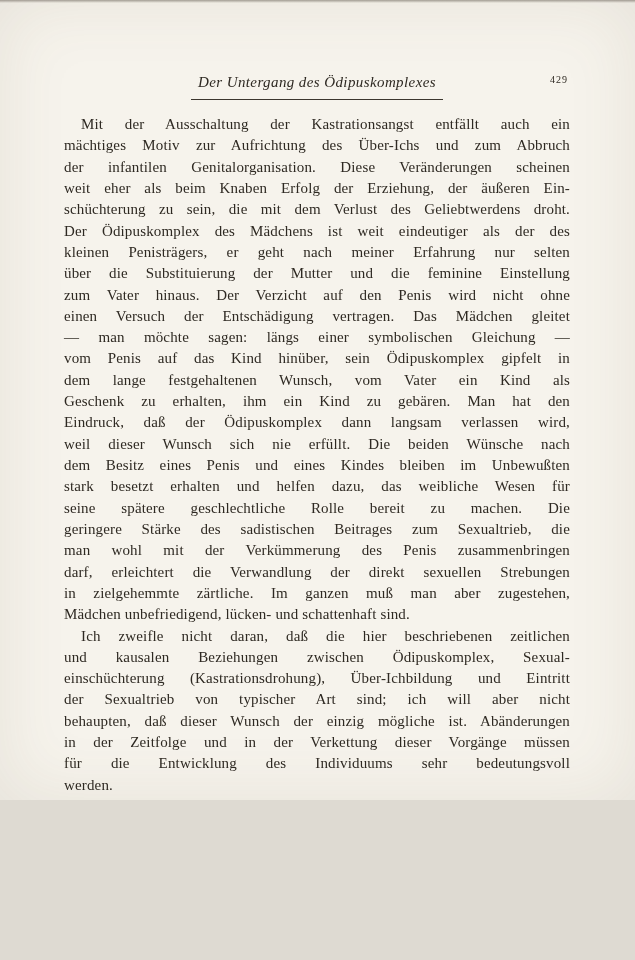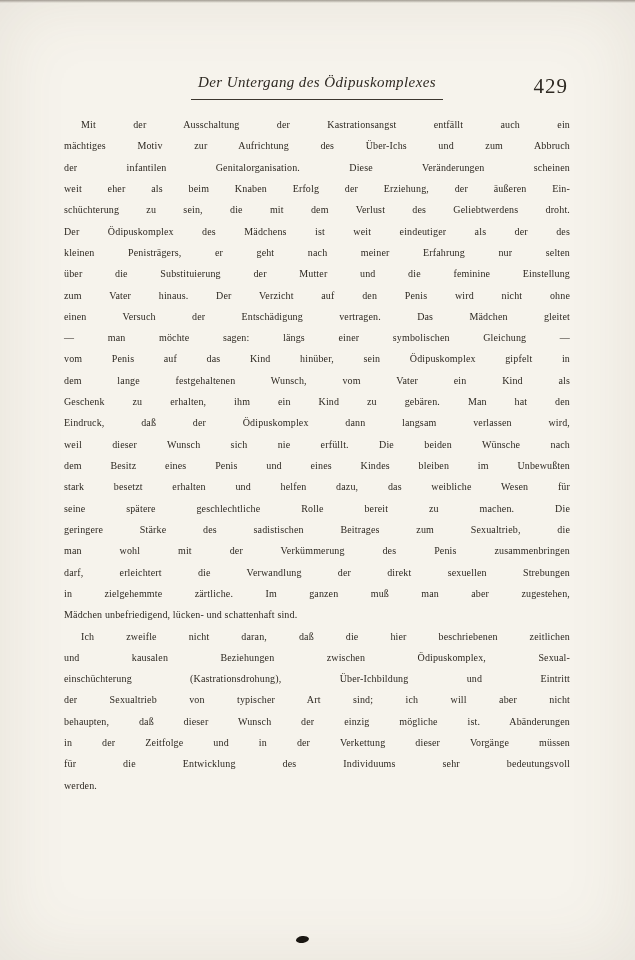--- a/index.html
+++ b/index.html
@@ -8,21 +8,21 @@
     background: #dedad2;
   }
   body {
     width: 635px;
     height: 960px;
     font-family: "Liberation Serif", "DejaVu Serif", serif;
   }
   .page {
     position: relative;
     width: 635px;
-    height: 960px;
+    height: 800px;
     background: var(--paper, #f6f3ec);
     color: var(--ink, #2e2922);
     overflow: hidden;
     box-shadow: inset 0 0 70px rgba(95, 85, 62, 0.10);
   }
   .page::before {
     content: "";
     position: absolute;
     left: 0; top: 0;
     width: 100%; height: 3px;
@@ -44,34 +44,34 @@
     text-align: center;
     font-style: italic;
     font-size: 15px;
     letter-spacing: 0.4px;
     white-space: nowrap;
   }
   .page-number {
     position: absolute;
     right: 2px;
     top: 0;
-    font-size: 21px;
+    font-size: 10px;
     letter-spacing: 1px;
   }
   .header-rule {
     width: 252px;
     height: 1px;
     background: #3c362e;
     margin: 5px auto 0 auto;
   }
   .body-text {
     margin-top: 14px;
   }
   .line {
-    font-size: 10px;
+    font-size: 15px;
     line-height: 21.32px;
     letter-spacing: 0.15px;
     text-align: justify;
     text-align-last: justify;
     white-space: normal;
   }
   .line.first { text-indent: 17px; }
   .line.last  { text-align-last: left; }
   .artifact {
     position: absolute;

